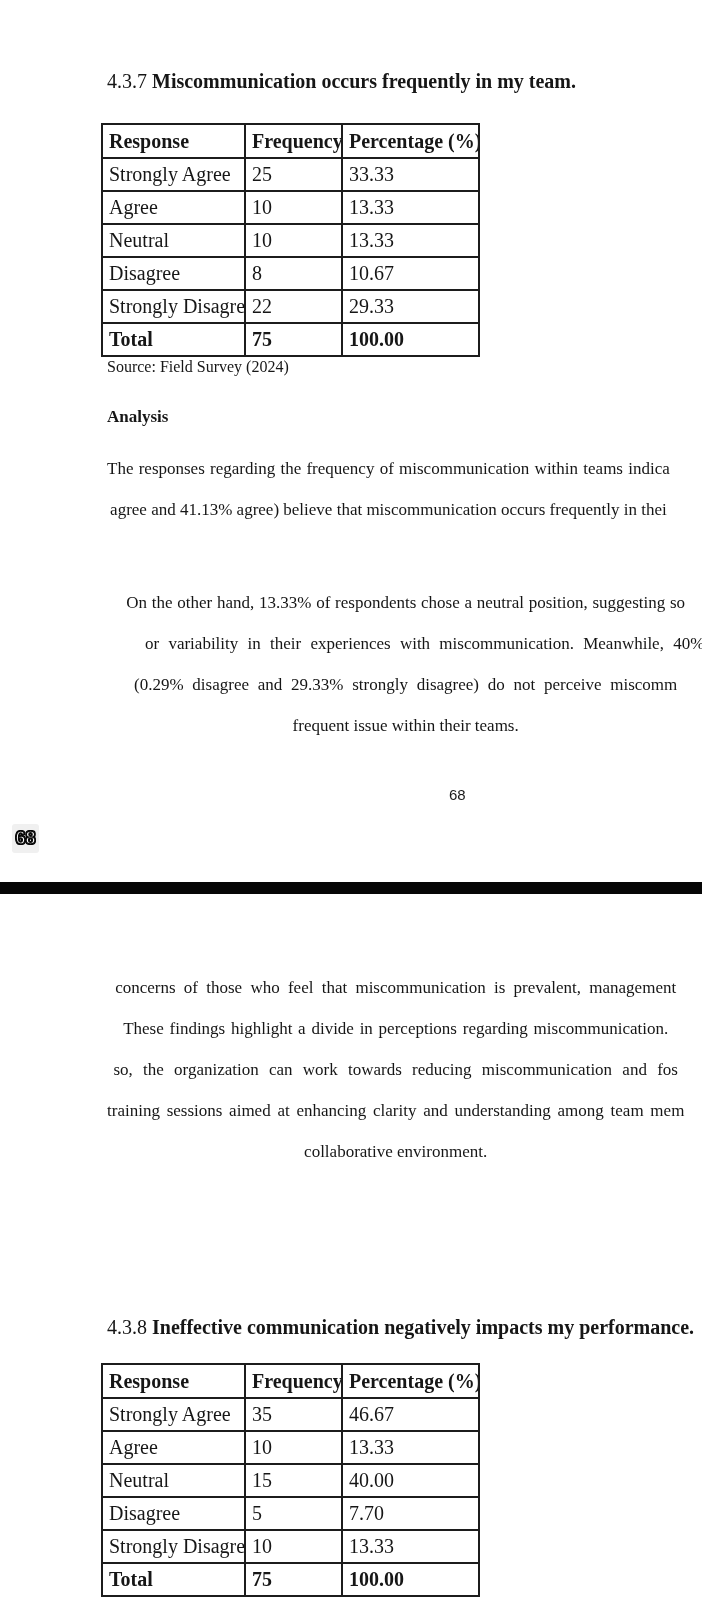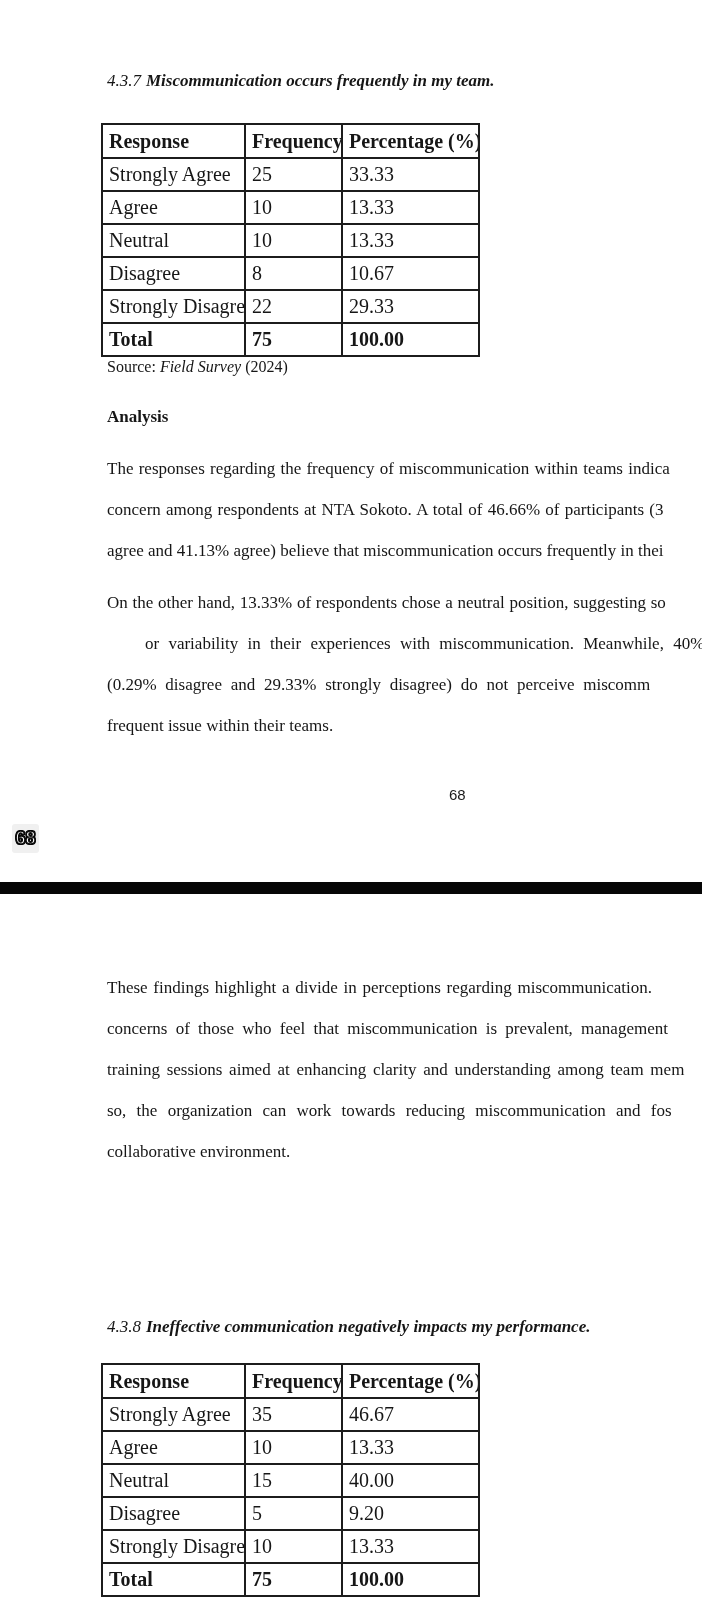--- a/index.html
+++ b/index.html
@@ -3,39 +3,39 @@
 <meta charset="utf-8">
 <style>
   html,body{margin:0;padding:0;}
   body{
     width:702px;height:1600px;position:relative;overflow:hidden;
     background:#ffffff;color:#161616;
     font-family:"Liberation Serif", serif;
   }
   .abs{position:absolute;}
   
-  .sec-heading{left:107px;font-size:17px;line-height:20px;white-space:nowrap;font-style:italic;}
+  .sec-heading{left:107px;font-size:20px;line-height:20px;white-space:nowrap;}
   .sec-num{font-weight:normal;margin-right:5px;}
   .sec-title{font-weight:bold;}
   .sub-heading{left:107px;font-size:17px;line-height:20px;font-weight:bold;white-space:nowrap;}
   
-  .para{left:107px;font-size:17px;line-height:41px;white-space:nowrap;}
+  .para{left:107px;font-size:17px;line-height:41px;white-space:nowrap;text-align:center;}
   .tline{height:41px;}
   
   table.freq{border-collapse:collapse;position:absolute;left:101px;table-layout:fixed;width:377px;background:#fff;}
   table.freq th, table.freq td{
     border:2px solid #1c1c1c;font-size:20px;text-align:left;vertical-align:middle;
     padding:0 2px 0 6px;white-space:nowrap;overflow:hidden;font-weight:normal;
   }
   table.freq th{font-weight:bold;height:32px;}
   table.freq td{height:31px;}
   table.freq tr.total-row td{font-weight:bold;}
   
   .source-line{left:107px;font-size:16px;line-height:20px;white-space:nowrap;}
-  .italic{font-style:italic;}
+  .italic{}
   
   .footer-pagenum{left:449px;top:786px;font-family:"Liberation Sans",sans-serif;font-size:15px;line-height:18px;color:#1b1b1b;}
   
   .page-bubble{
     left:12px;top:824px;width:27px;height:29px;background:#f0f0f0;border-radius:3px;
     display:flex;align-items:center;justify-content:center;
   }
   .page-bubble span{
     font-family:"Liberation Sans",sans-serif;font-weight:bold;font-size:18px;color:#ffffff;
     -webkit-text-stroke:1.4px #0a0a0a;
@@ -99,21 +99,20 @@
     </table>
 
   <div class="abs source-line" style="top:357px;">
     <span>Source: </span><span class="italic">Field Survey</span><span> (2024)</span>
   </div>
 
   <div class="abs sub-heading" style="top:407px;">Analysis</div>
 
   <div class="abs para" style="top:448px;">
       <div class="tline" style="word-spacing: 1px;">The responses regarding the frequency of miscommunication within teams indica</div>
-      <div class="tline" style="word-spacing: 1px;">concern among respondents at NTA Sokoto. A total of 46.66% of participants (3</div>
       <div class="tline" style="word-spacing: 0px;">agree and 41.13% agree) believe that miscommunication occurs frequently in thei</div>
     </div>
 
   <div class="abs para" style="top:582px;">
       <div class="tline" style="word-spacing: 0.5px;">On the other hand, 13.33% of respondents chose a neutral position, suggesting so</div>
       <div class="tline" style="word-spacing: 5px; margin-left: 38px;">or variability in their experiences with miscommunication. Meanwhile, 40%</div>
       <div class="tline" style="word-spacing: 4.5px;">(0.29% disagree and 29.33% strongly disagree) do not perceive miscomm</div>
       <div class="tline" style="word-spacing: 0px;">frequent issue within their teams.</div>
     </div>
 
@@ -123,24 +122,24 @@
 
 <div class="abs page-bubble">
   <span>68</span>
 </div>
 
 <div class="abs page-divider"></div>
 
 <div>
 
   <div class="abs para" style="top:967px;">
+      <div class="tline" style="word-spacing: 4px;">concerns of those who feel that miscommunication is prevalent, management</div>
       <div class="tline" style="word-spacing: 1.5px;">These findings highlight a divide in perceptions regarding miscommunication.</div>
-      <div class="tline" style="word-spacing: 4px;">concerns of those who feel that miscommunication is prevalent, management</div>
+      <div class="tline" style="word-spacing: 6px;">so, the organization can work towards reducing miscommunication and fos</div>
       <div class="tline" style="word-spacing: 2.5px;">training sessions aimed at enhancing clarity and understanding among team mem</div>
-      <div class="tline" style="word-spacing: 6px;">so, the organization can work towards reducing miscommunication and fos</div>
       <div class="tline" style="word-spacing: 0px;">collaborative environment.</div>
     </div>
 
   <div class="abs sec-heading" style="top:1288px;margin-top:29px;">
     <span class="sec-num">4.3.8</span><span class="sec-title">Ineffective communication negatively impacts my performance.</span>
   </div>
 
   <table class="freq" style="top:1363px;">
     <colgroup>
         <col style="width:143px">
@@ -164,21 +163,21 @@
           <td>13.33</td>
         </tr>
         <tr>
           <td>Neutral</td>
           <td>15</td>
           <td>40.00</td>
         </tr>
         <tr>
           <td>Disagree</td>
           <td>5</td>
-          <td>9.20</td>
+          <td>7.70</td>
         </tr>
         <tr>
           <td>Strongly Disagree</td>
           <td>10</td>
           <td>13.33</td>
         </tr>
         <tr class="total-row">
           <td>Total</td>
           <td>75</td>
           <td>100.00</td>

